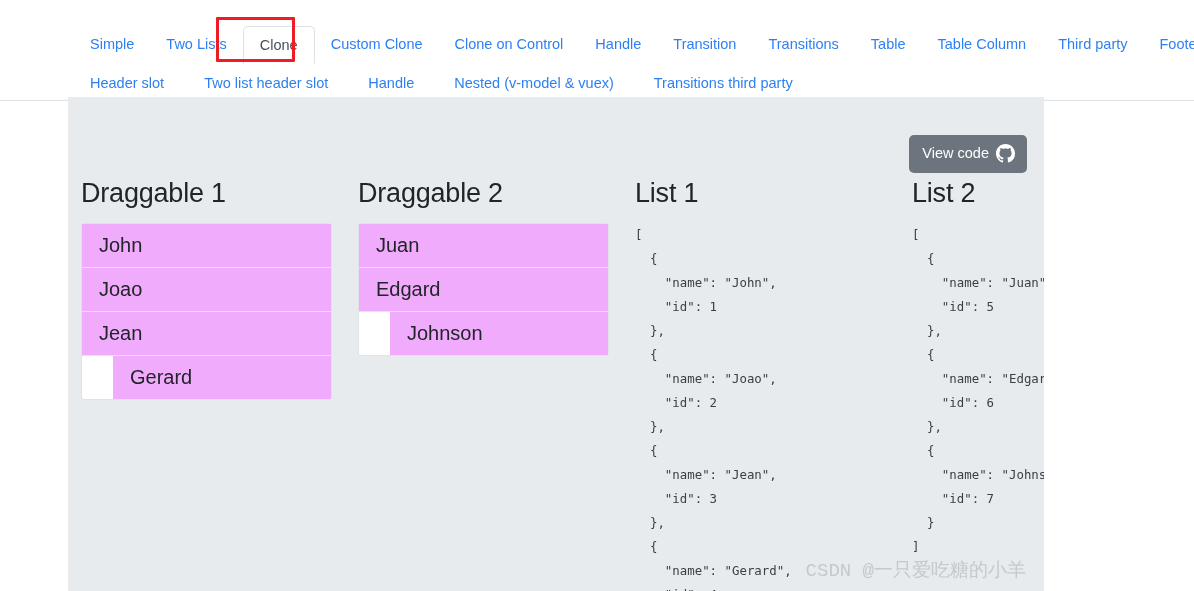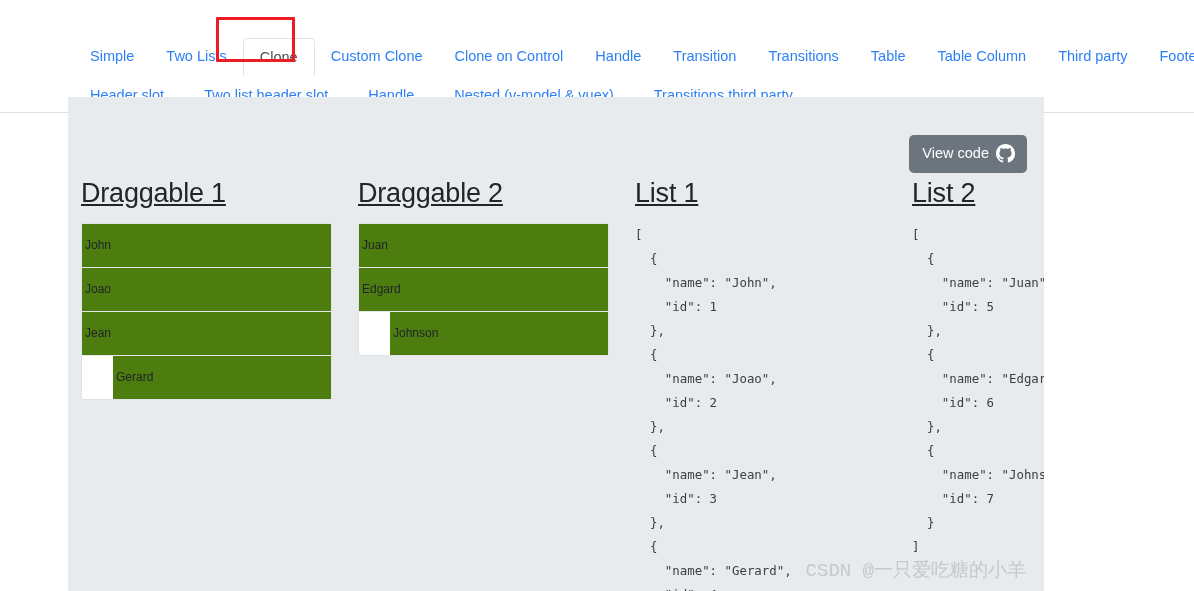--- a/index.html
+++ b/index.html
@@ -18,21 +18,21 @@
     position: relative;
     width: 1194px;
     height: 591px;
     background: #ffffff;
   }
 
   
   .navbar {
     position: absolute;
     left: 0;
-    top: 16px;
+    top: 4px;
     width: 1194px;
     height: 97px;
     background: #ffffff;
     border-bottom: 1px solid #dee2e6;
     padding: 22px 0 0 0;
   }
   .nav-row {
     display: flex;
     align-items: flex-start;
     padding-left: 74px;
@@ -125,40 +125,39 @@
   .col-c { width: 277px; }
   .col-d { width: 277px; }
 
   .col-title {
     font-size: 27px;
     line-height: 32px;
     font-weight: 500;
     color: #212529;
     margin: 0 0 14px 0;
     letter-spacing: -0.2px;
-    text-decoration: underline;
   }
 
   .drag-list {
     background: #ffffff;
     border: 1px solid #dfe3e6;
     border-radius: 3px;
     list-style: none;
     margin: 0;
     padding: 0;
     box-shadow: 0 0 0 0 rgba(0,0,0,0);
   }
   .drag-item {
-    padding: 12px 0 12px 3px;
-    font-size: 12px;
+    padding: 12px 0 12px 17px;
+    font-size: 20px;
     line-height: 19px;
     color: #212529;
     border-bottom: 1px solid #e3e6e9;
     cursor: move;
-    background: #4d7c0f;
+    background: #f0abfc;
   }
   .drag-item:last-child { border-bottom: none; margin-left: 31px; }
 
   .json-block {
     margin: 0;
     font-family: "DejaVu Sans Mono", "Liberation Mono", monospace;
     font-size: 12.4px;
     line-height: 24px;
     color: #3b4045;
     white-space: pre;

